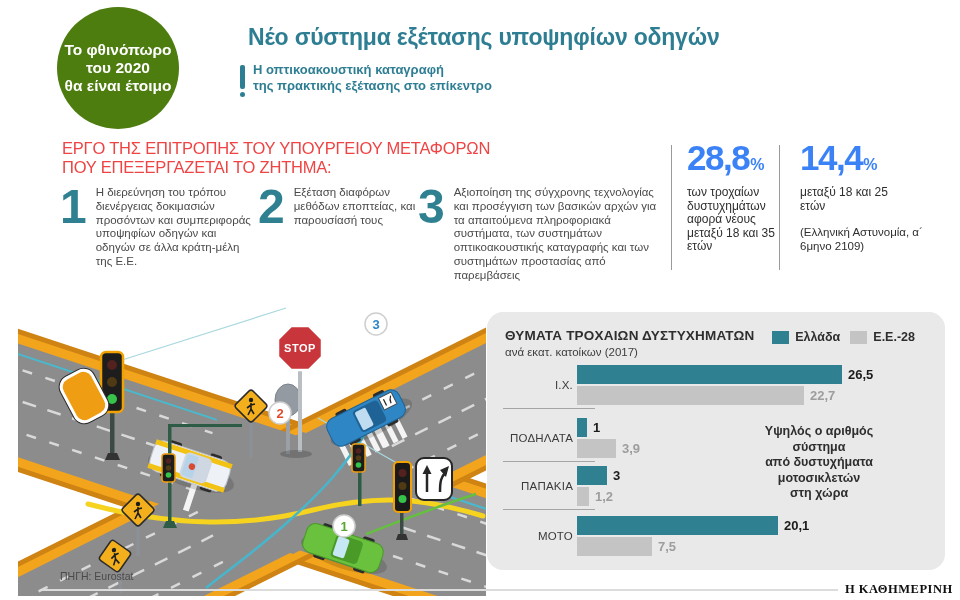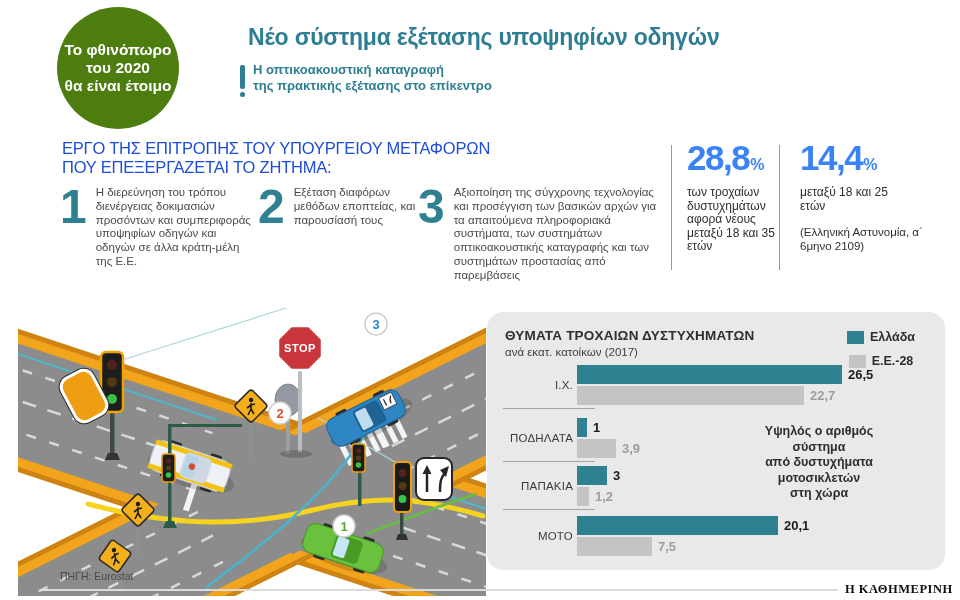--- a/index.html
+++ b/index.html
@@ -13,42 +13,42 @@
     background:#4d7c0f;color:#fff;display:flex;flex-direction:column;align-items:center;justify-content:center;
     font-weight:bold;font-size:15.5px;line-height:18px;text-align:center;
   }
   
   .title{position:absolute;left:248px;top:24px;margin:0;font-size:23px;font-weight:bold;color:#2E7E93;letter-spacing:-0.2px;}
   .excl{position:absolute;left:240px;top:65px;display:flex;flex-direction:column;align-items:center;gap:3px;}
   .excl-bar{width:5px;height:24px;background:#2E7E93;border-radius:2px;display:block;}
   .excl-dot{width:5px;height:5px;background:#2E7E93;border-radius:50%;display:block;}
   .subtitle{position:absolute;left:253px;top:62px;font-size:13px;font-weight:bold;color:#2E7E93;line-height:15.5px;}
   
-  .heading{position:absolute;left:62px;top:139px;font-size:16.5px;color:#1d4ed8;line-height:19px;letter-spacing:-0.2px;}
+  .heading{position:absolute;left:62px;top:139px;font-size:16.5px;color:#ef4444;line-height:19px;letter-spacing:-0.2px;}
   .item{position:absolute;display:flex;gap:9px;}
   .item .num{font-size:48px;line-height:42px;font-weight:bold;color:#2F8191;}
   .item .itxt{margin:0;font-size:11.5px;line-height:13.8px;color:#4A4A4A;}
   .item1{left:60px;top:186px;} .item1 .itxt{width:158px;}
   .item2{left:258px;top:186px;} .item2 .itxt{width:138px;}
   .item3{left:418px;top:186px;} .item3 .itxt{width:214px;}
   .vdiv{position:absolute;top:145px;width:1px;height:125px;background:#9a9a9a;}
   .vdiv1{left:671px;} .vdiv2{left:779px;}
   
   .stat{position:absolute;top:138px;}
   .stat1{left:687px;} .stat2{left:792px;margin-left:8px;}
   .stat-value{font-size:35px;font-weight:bold;color:#3b82f6;letter-spacing:-1.5px;}
   .stat-value .pct{font-size:16px;letter-spacing:0;margin-left:1px;}
   .stat-desc{margin:8px 0 0 0;font-size:12px;line-height:13.5px;color:#2E2E2E;}
   .stat1 .stat-desc{width:92px;} .stat2 .stat-desc{width:112px;}
   .stat-src{margin:13px 0 0 0;font-size:11.5px;line-height:13.5px;color:#2E2E2E;width:152px;}
   
   .panel{position:absolute;left:487px;top:312px;width:458px;height:258px;background:#E9E9E9;border-radius:16px;}
   .ctitle{position:absolute;left:18px;top:16px;font-size:13.5px;font-weight:bold;color:#2E2E2E;letter-spacing:0.2px;}
   .csub{position:absolute;left:18px;top:34px;font-size:11.5px;color:#3D3D3D;}
-  .legend{position:absolute;right:30px;top:18px;display:flex;align-items:center;gap:10px;flex-direction:column;}
+  .legend{position:absolute;right:30px;top:18px;display:flex;align-items:center;gap:10px;}
   .lentry{display:flex;align-items:center;gap:6px;font-size:12.5px;font-weight:bold;color:#2E2E2E;}
   .lsw{width:17px;height:13px;display:inline-block;}
   .crow{position:absolute;left:16px;right:8px;height:40px;}
   .clab{position:absolute;left:0;top:0;width:70px;height:40px;display:flex;align-items:center;justify-content:flex-end;
         font-size:11.5px;color:#3B3B3B;letter-spacing:0.2px;}
   .cbars{position:absolute;left:74px;top:0;}
   .cline{display:flex;align-items:center;height:19px;margin-bottom:2px;}
   .cbar{height:19px;}
   .cval{margin-left:6px;font-weight:bold;font-size:13px;white-space:nowrap;}
   .cval.dark{color:#1B1B1B;} .cval.gray{color:#9D9D9D;}

